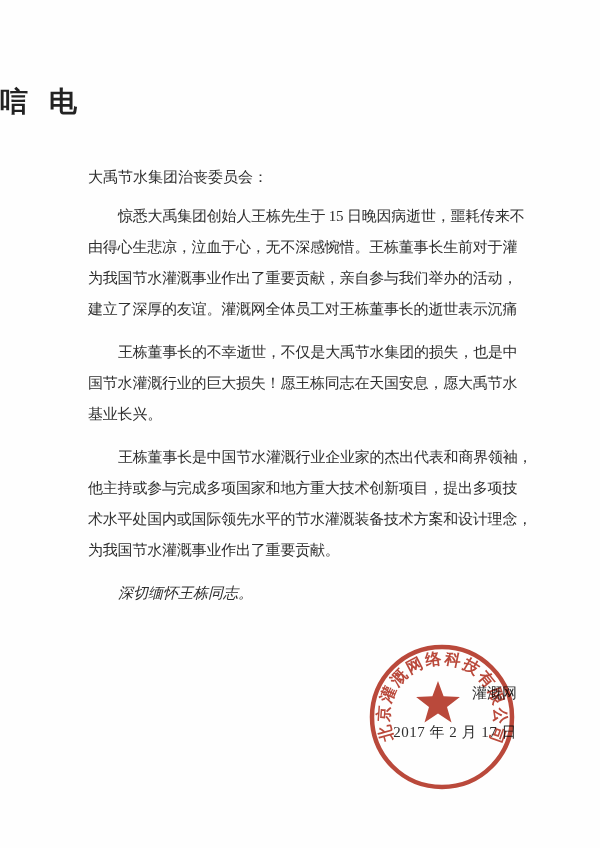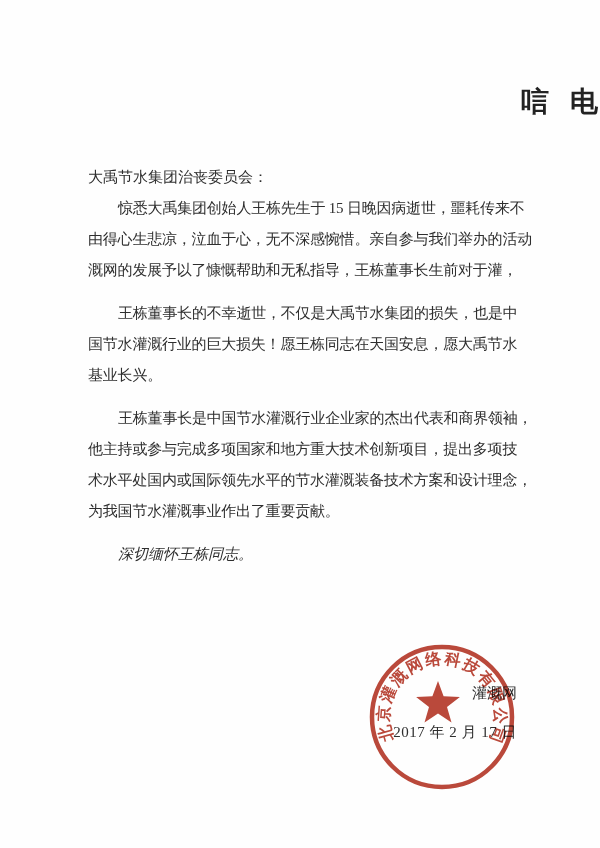--- a/index.html
+++ b/index.html
@@ -12,38 +12,39 @@
     margin: 0 auto;
     overflow: hidden;
     font-family: "Liberation Serif", "DejaVu Serif", serif;
     color: #2e2e2e;
   }
   .doc-title {
     position: absolute;
     top: 83px;
     left: 0;
     width: 100%;
-    text-align: right;
+    text-align: left;
     font-size: 28px;
     font-weight: bold;
     word-spacing: 10px;
     letter-spacing: 2px;
     color: #222;
   }
   .body-block {
     position: absolute;
     top: 162px;
     left: 88px;
     width: 430px;
     font-size: 15px;
   }
   .salutation {
     line-height: 31px;
     height: 31px;
     white-space: nowrap;
+    margin-bottom: 8px;
   }
   .para { margin-bottom: 12px; }
   .body-line {
     line-height: 31px;
     height: 31px;
     white-space: nowrap;
     letter-spacing: -0.2px;
   }
   .indent { text-indent: 2em; }
   .closing-line {
@@ -93,22 +94,23 @@
 
 <div class="page">
 
   <div class="doc-title">唁 电</div>
 
   <div class="body-block">
     <div class="salutation">大禹节水集团治丧委员会：</div>
 
     <div class="para">
       <div class="body-line indent">惊悉大禹集团创始人王栋先生于 15 日晚因病逝世，噩耗传来不</div>
-      <div class="body-line">由得心生悲凉，泣血于心，无不深感惋惜。亲自参与我们举办的活动</div>
-      <div class="body-line">溉网的发展予以了慷慨帮助和无私指导，王栋董事长生前对于灌，</div>
+      <div class="body-line">由得心生悲凉，泣血于心，无不深感惋惜。王栋董事长生前对于灌</div>
+      <div class="body-line">为我国节水灌溉事业作出了重要贡献，亲自参与我们举办的活动，</div>
+      <div class="body-line">建立了深厚的友谊。灌溉网全体员工对王栋董事长的逝世表示沉痛</div>
     </div>
 
     <div class="para">
       <div class="body-line indent">王栋董事长的不幸逝世，不仅是大禹节水集团的损失，也是中</div>
       <div class="body-line">国节水灌溉行业的巨大损失！愿王栋同志在天国安息，愿大禹节水</div>
       <div class="body-line">基业长兴。</div>
     </div>
 
     <div class="para">
       <div class="body-line indent">王栋董事长是中国节水灌溉行业企业家的杰出代表和商界领袖，</div>

